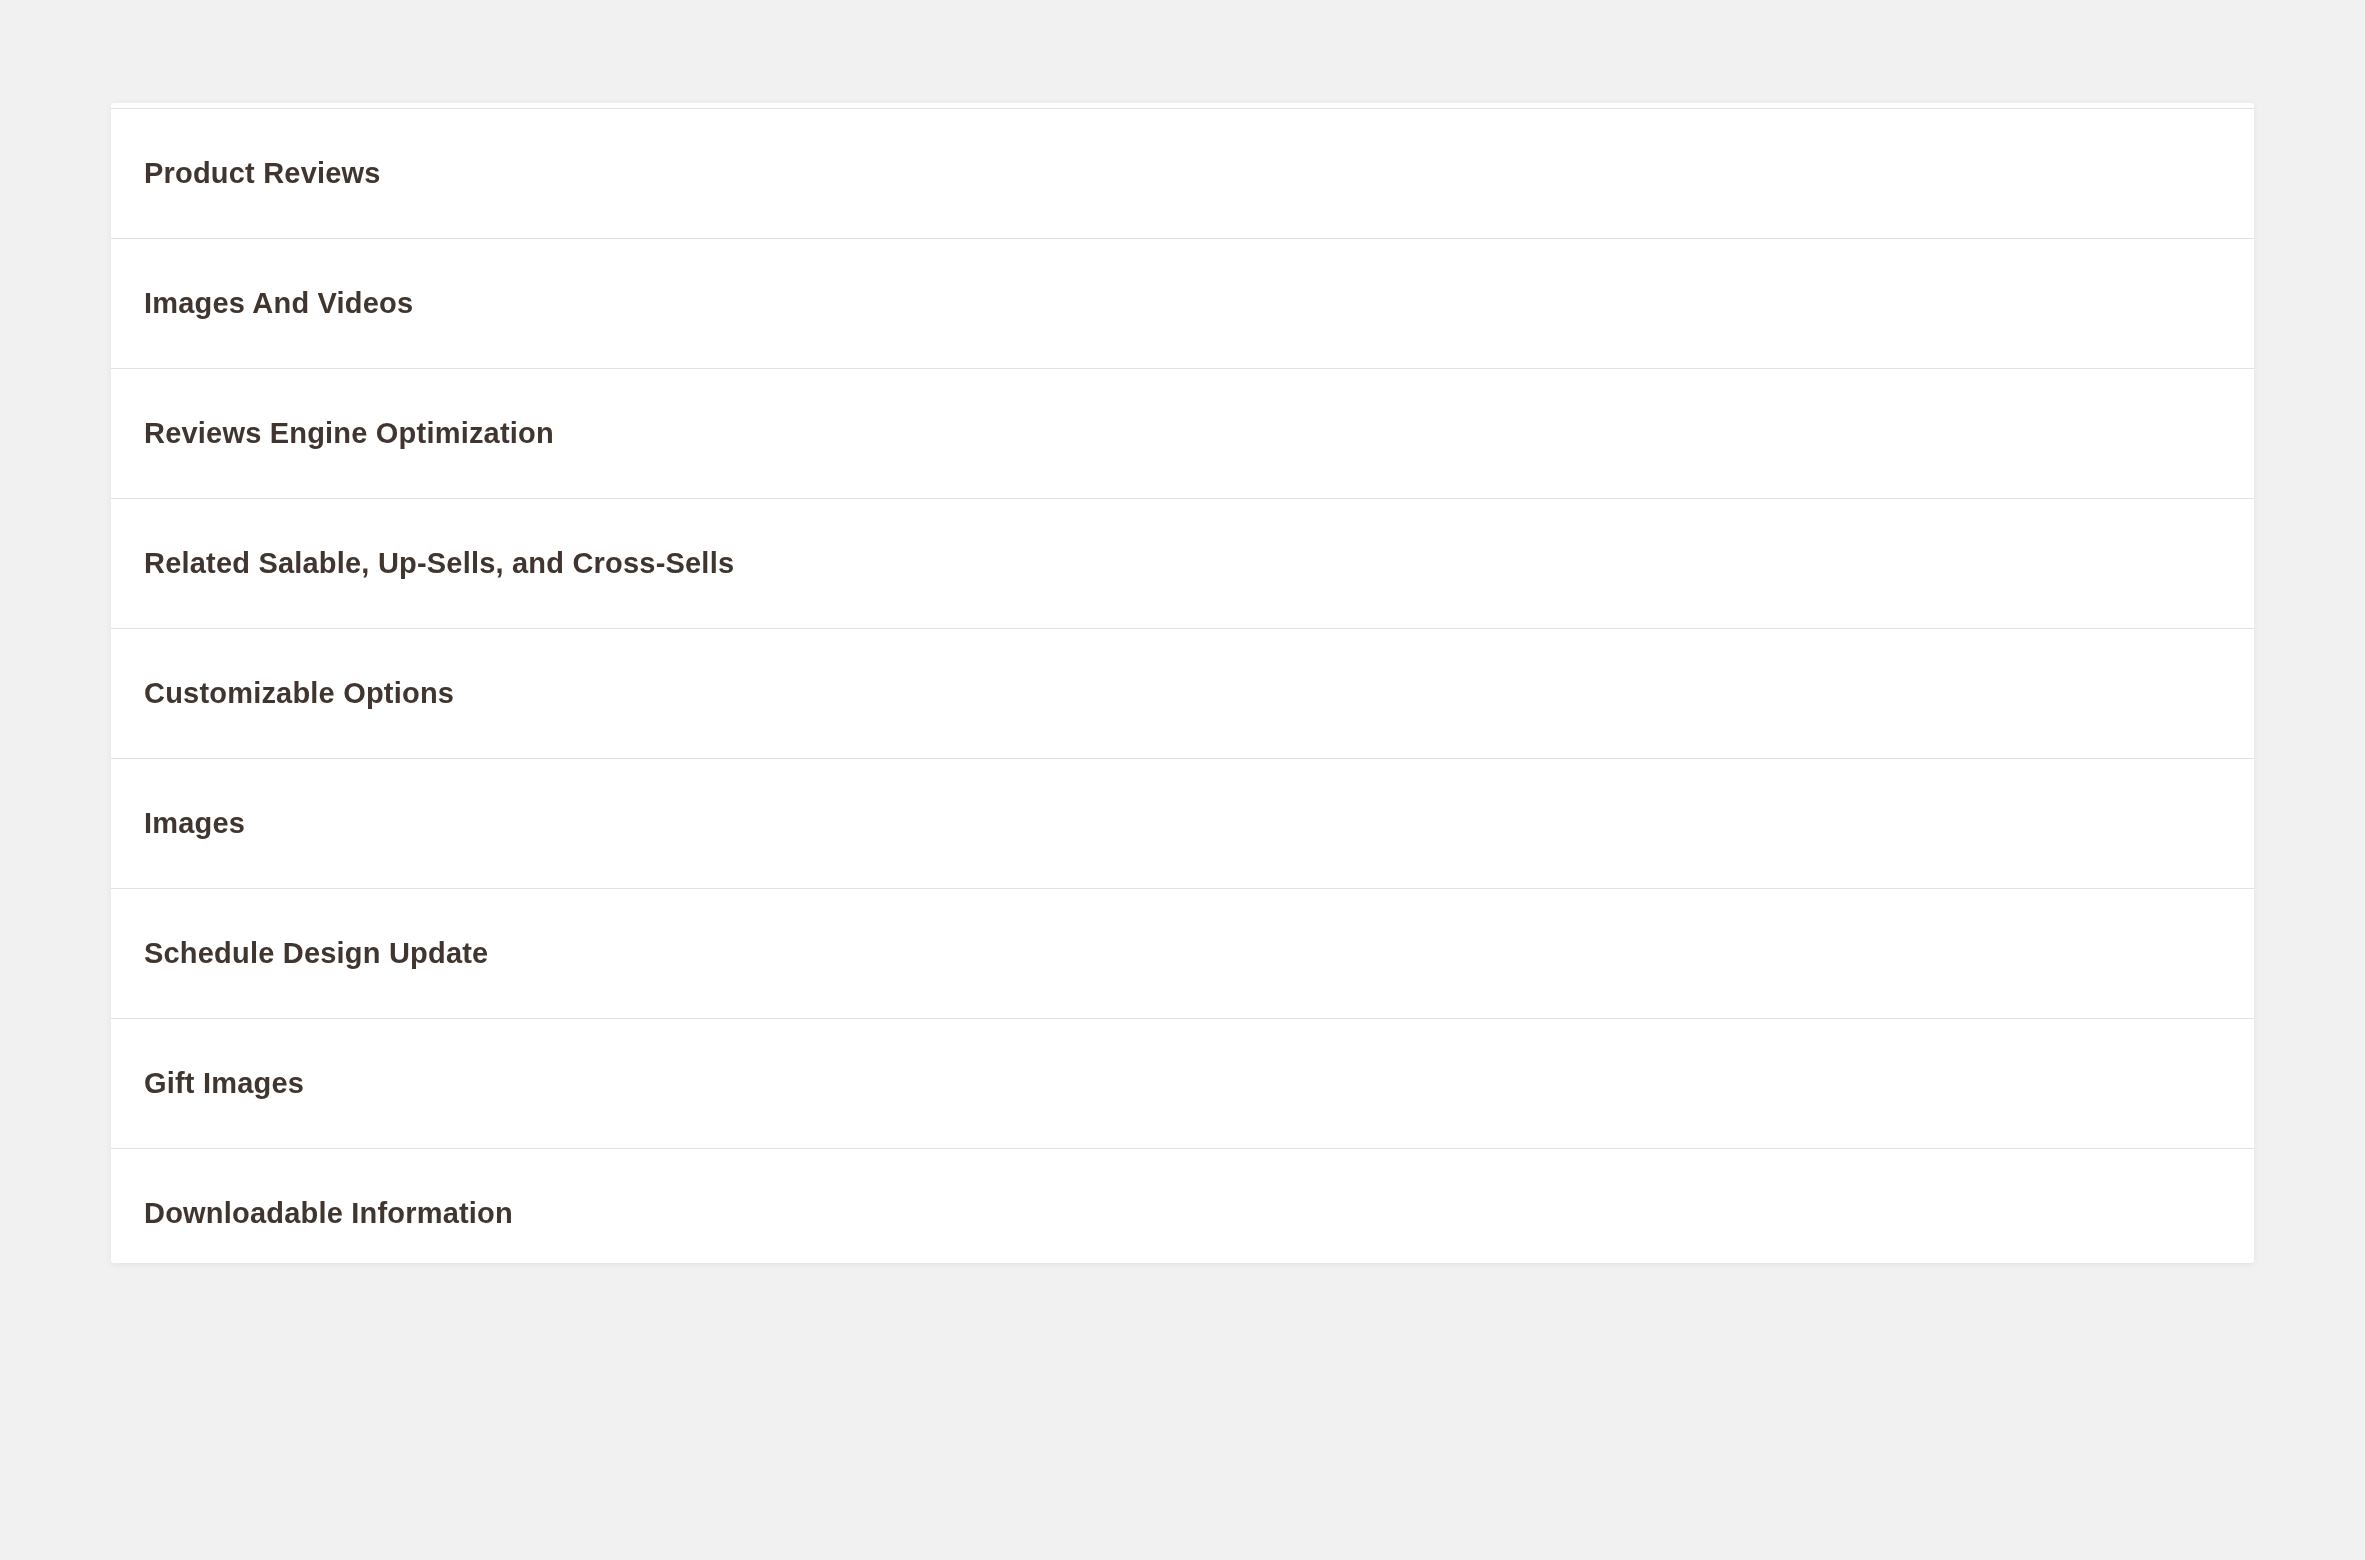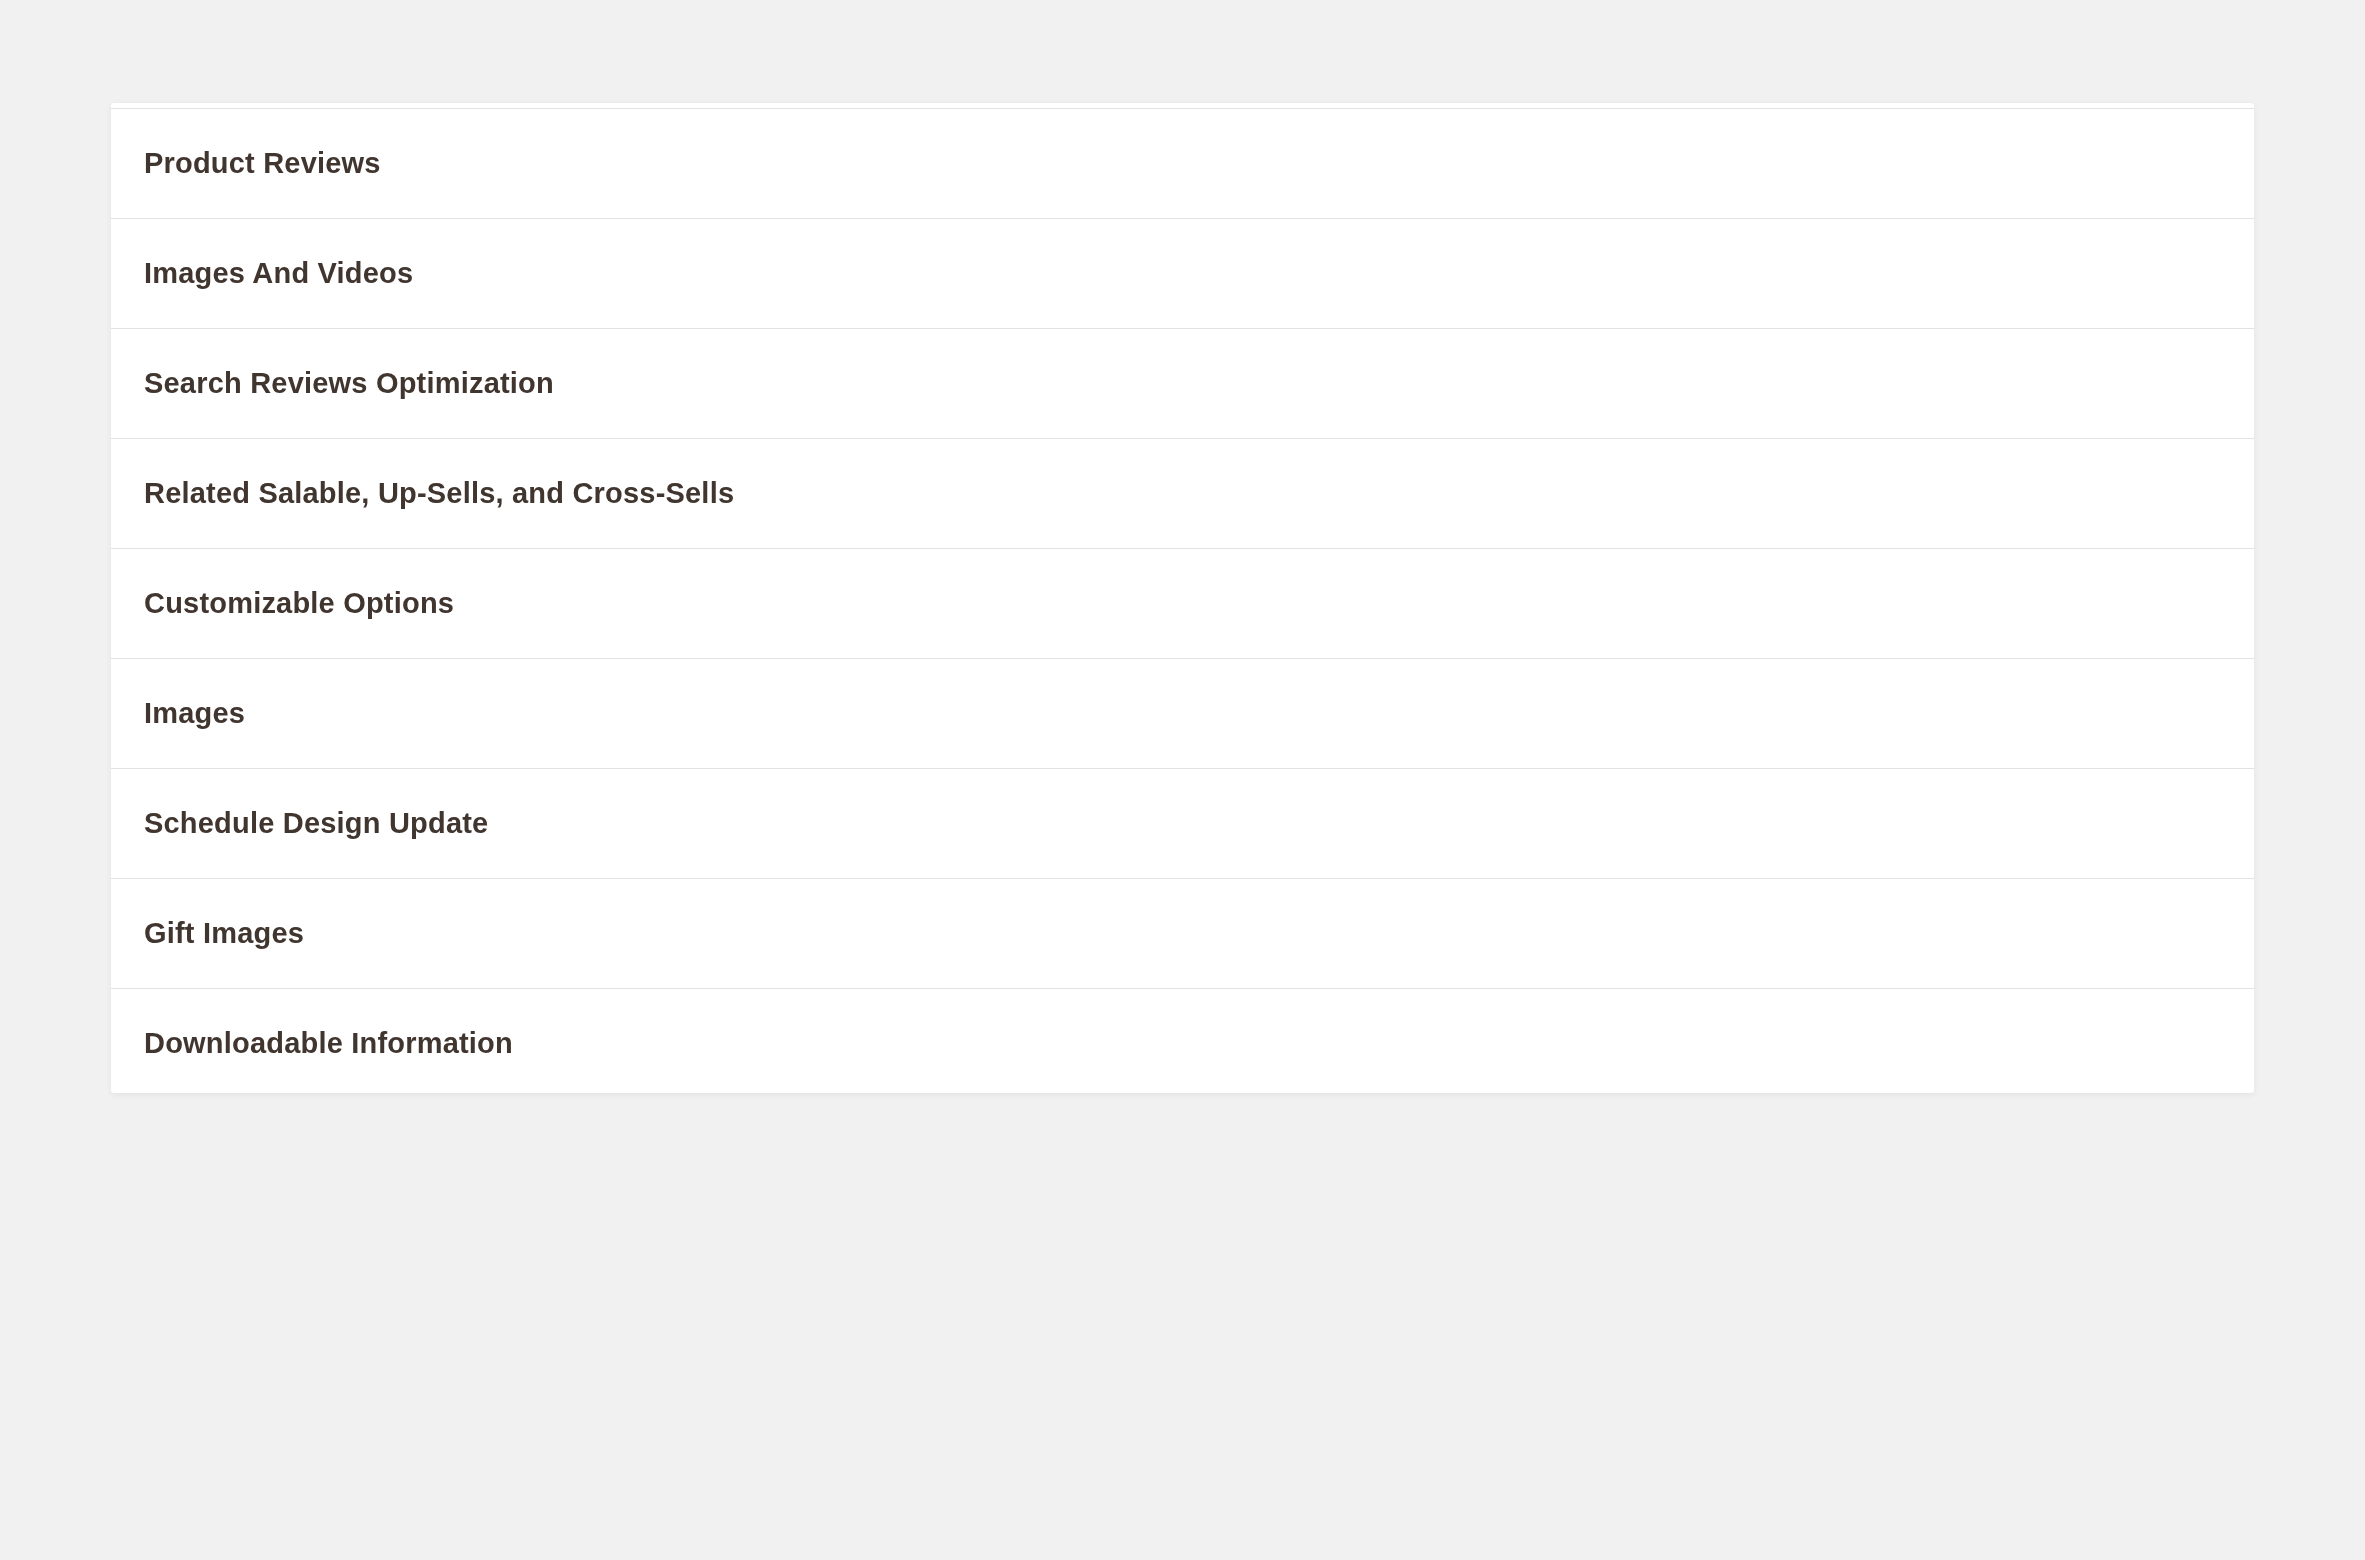--- a/index.html
+++ b/index.html
@@ -18,21 +18,21 @@
       background: #ffffff;
       width: 100%;
       max-width: 2144px;
       border-radius: 3.2px;
       box-shadow: 0 1.6px 6.3px rgba(0,0,0,0.06);
       overflow: hidden;
     }
     .section-header {
       display: flex;
       align-items: center;
-      padding: 38px 33px;
+      padding: 48px 33px;
       border-bottom: 1.6px solid #e2e2e2;
       cursor: pointer;
     }
     .section-header:first-child {
       border-top: 1.6px solid #e2e2e2;
       margin-top: 4.7px;
     }
     .section-header:last-child {
       border-bottom: none;
       padding-bottom: 33px;
@@ -67,21 +67,21 @@
 
   <div class="section-header">
     <span class="section-title">Product Reviews</span>
   </div>
 
   <div class="section-header">
     <span class="section-title">Images And Videos</span>
   </div>
 
   <div class="section-header">
-    <span class="section-title">Search Reviews Optimization</span>
+    <span class="section-title">Reviews Engine Optimization</span>
   </div>
 
   <div class="section-header">
     <span class="section-title">Related Salable, Up-Sells, and Cross-Sells</span>
   </div>
 
   <div class="section-header">
     <span class="section-title">Customizable Options</span>
   </div>
 

